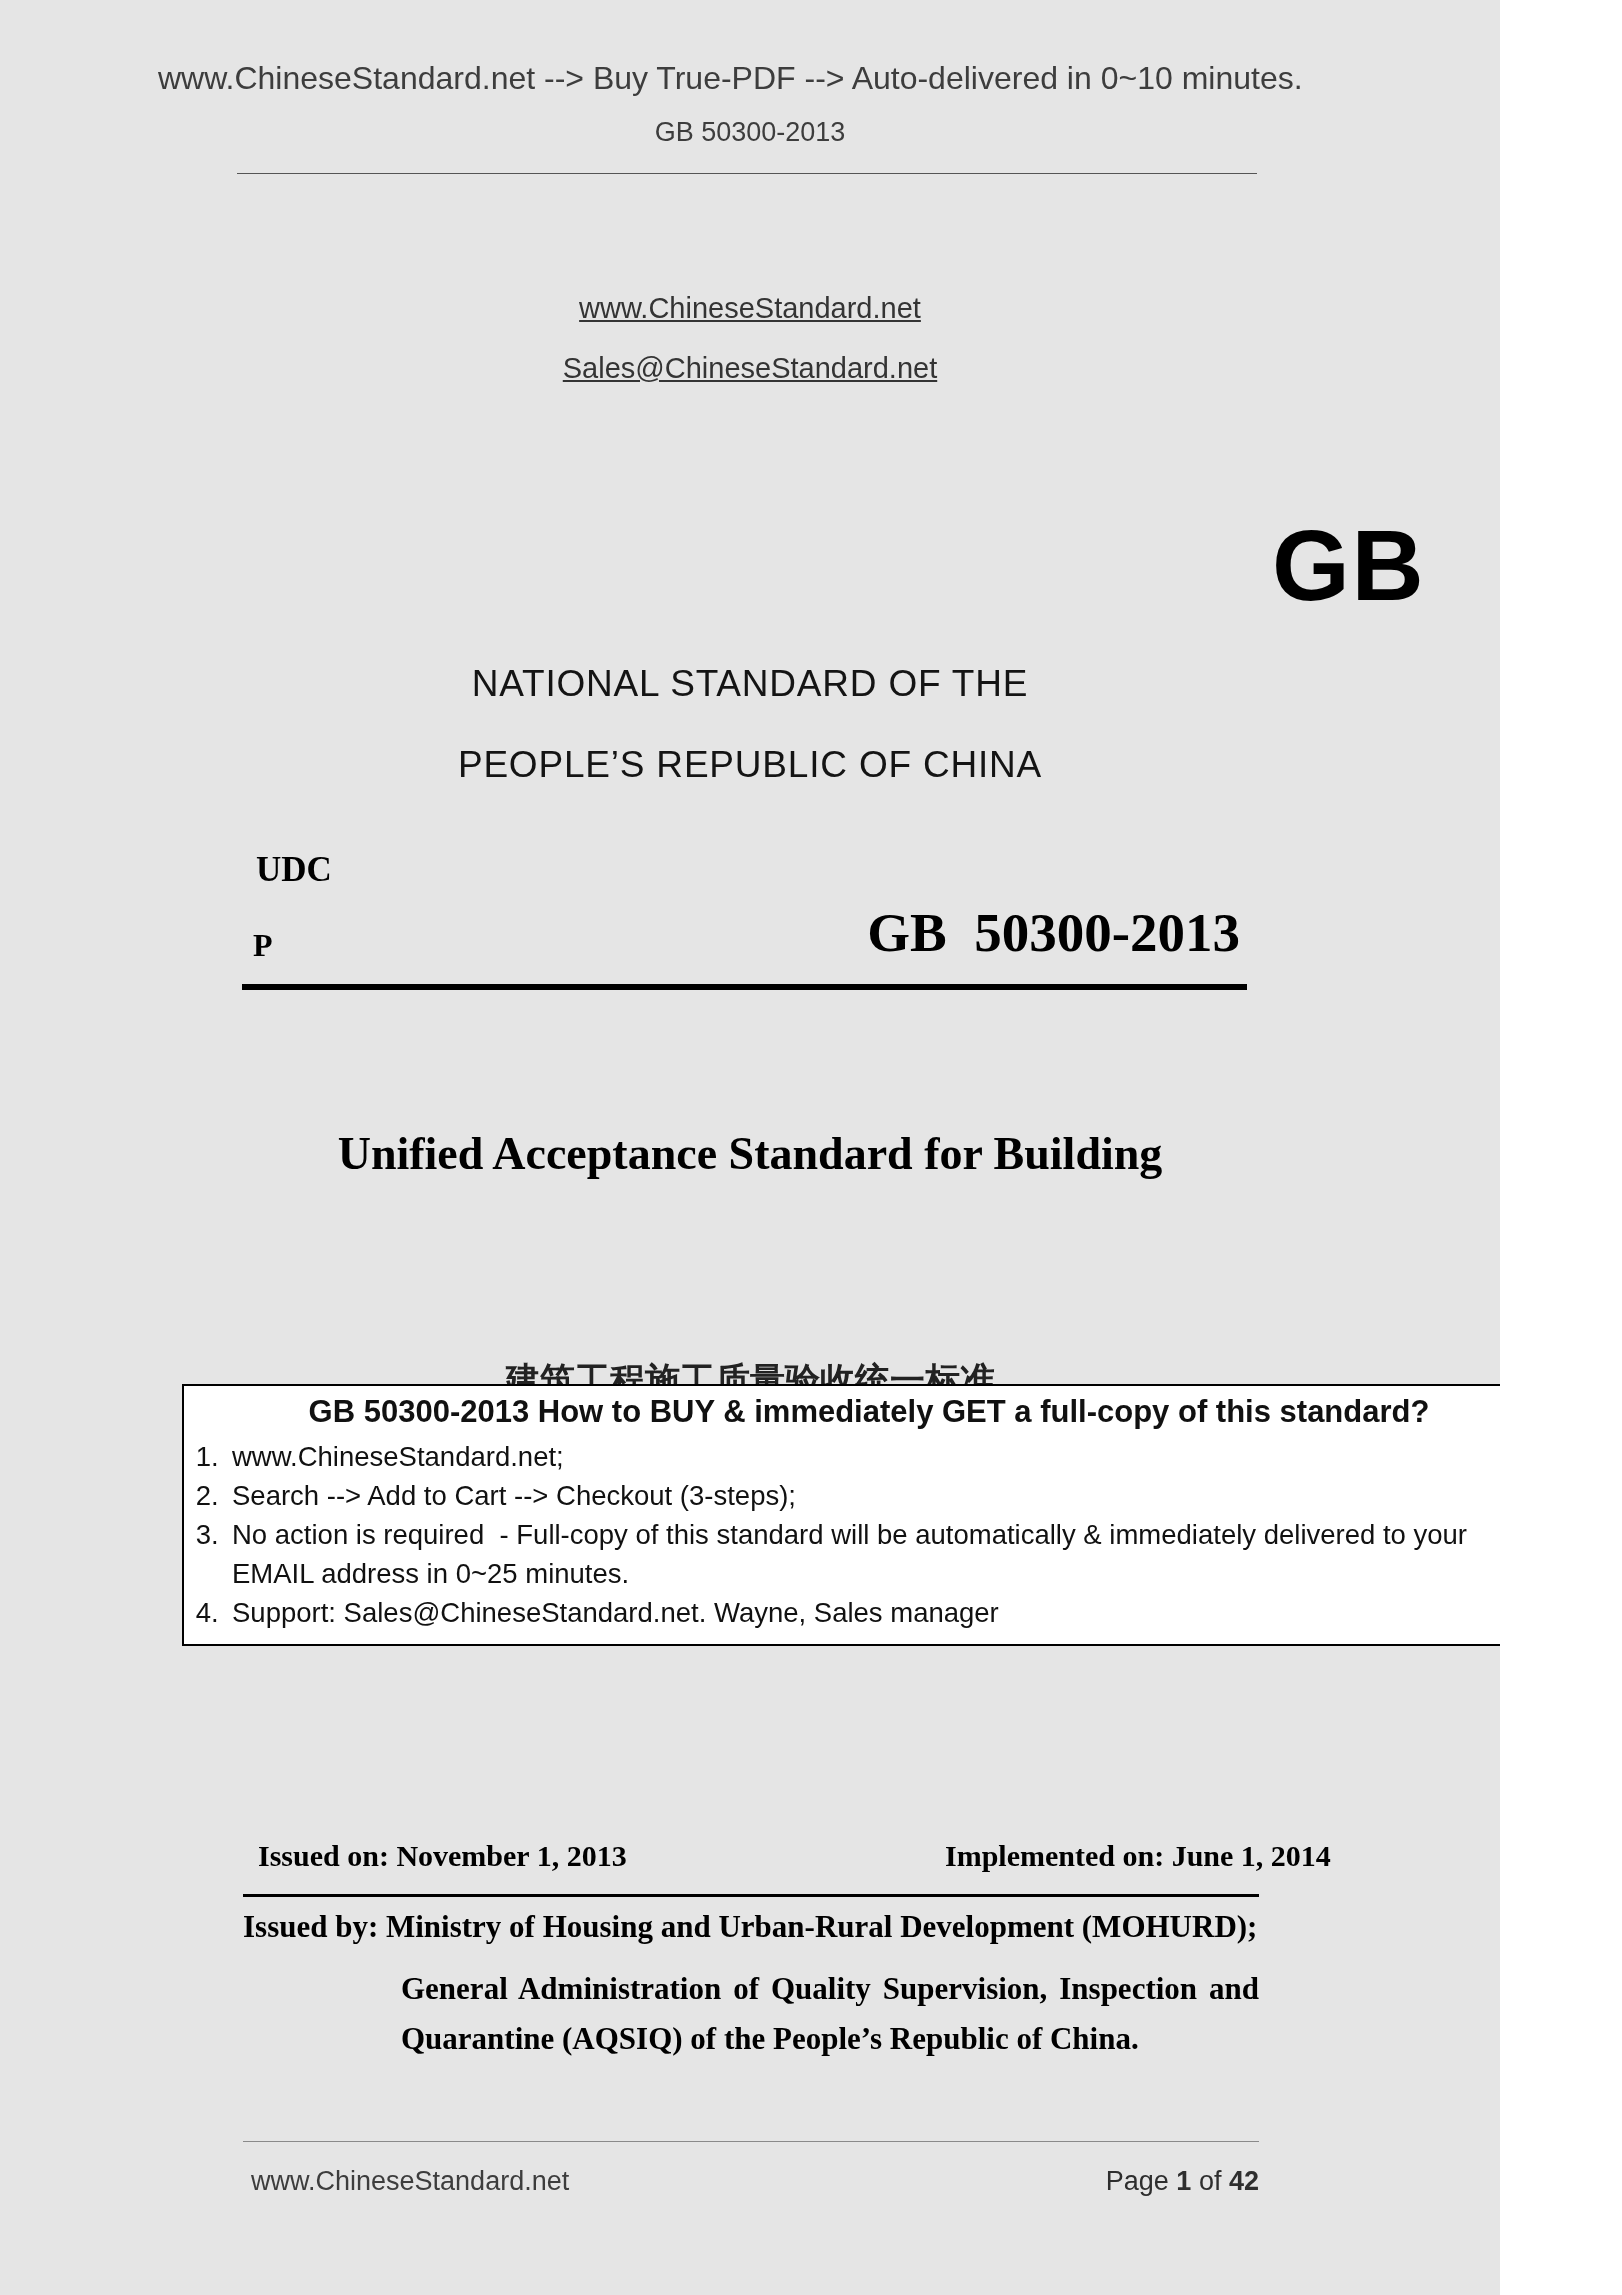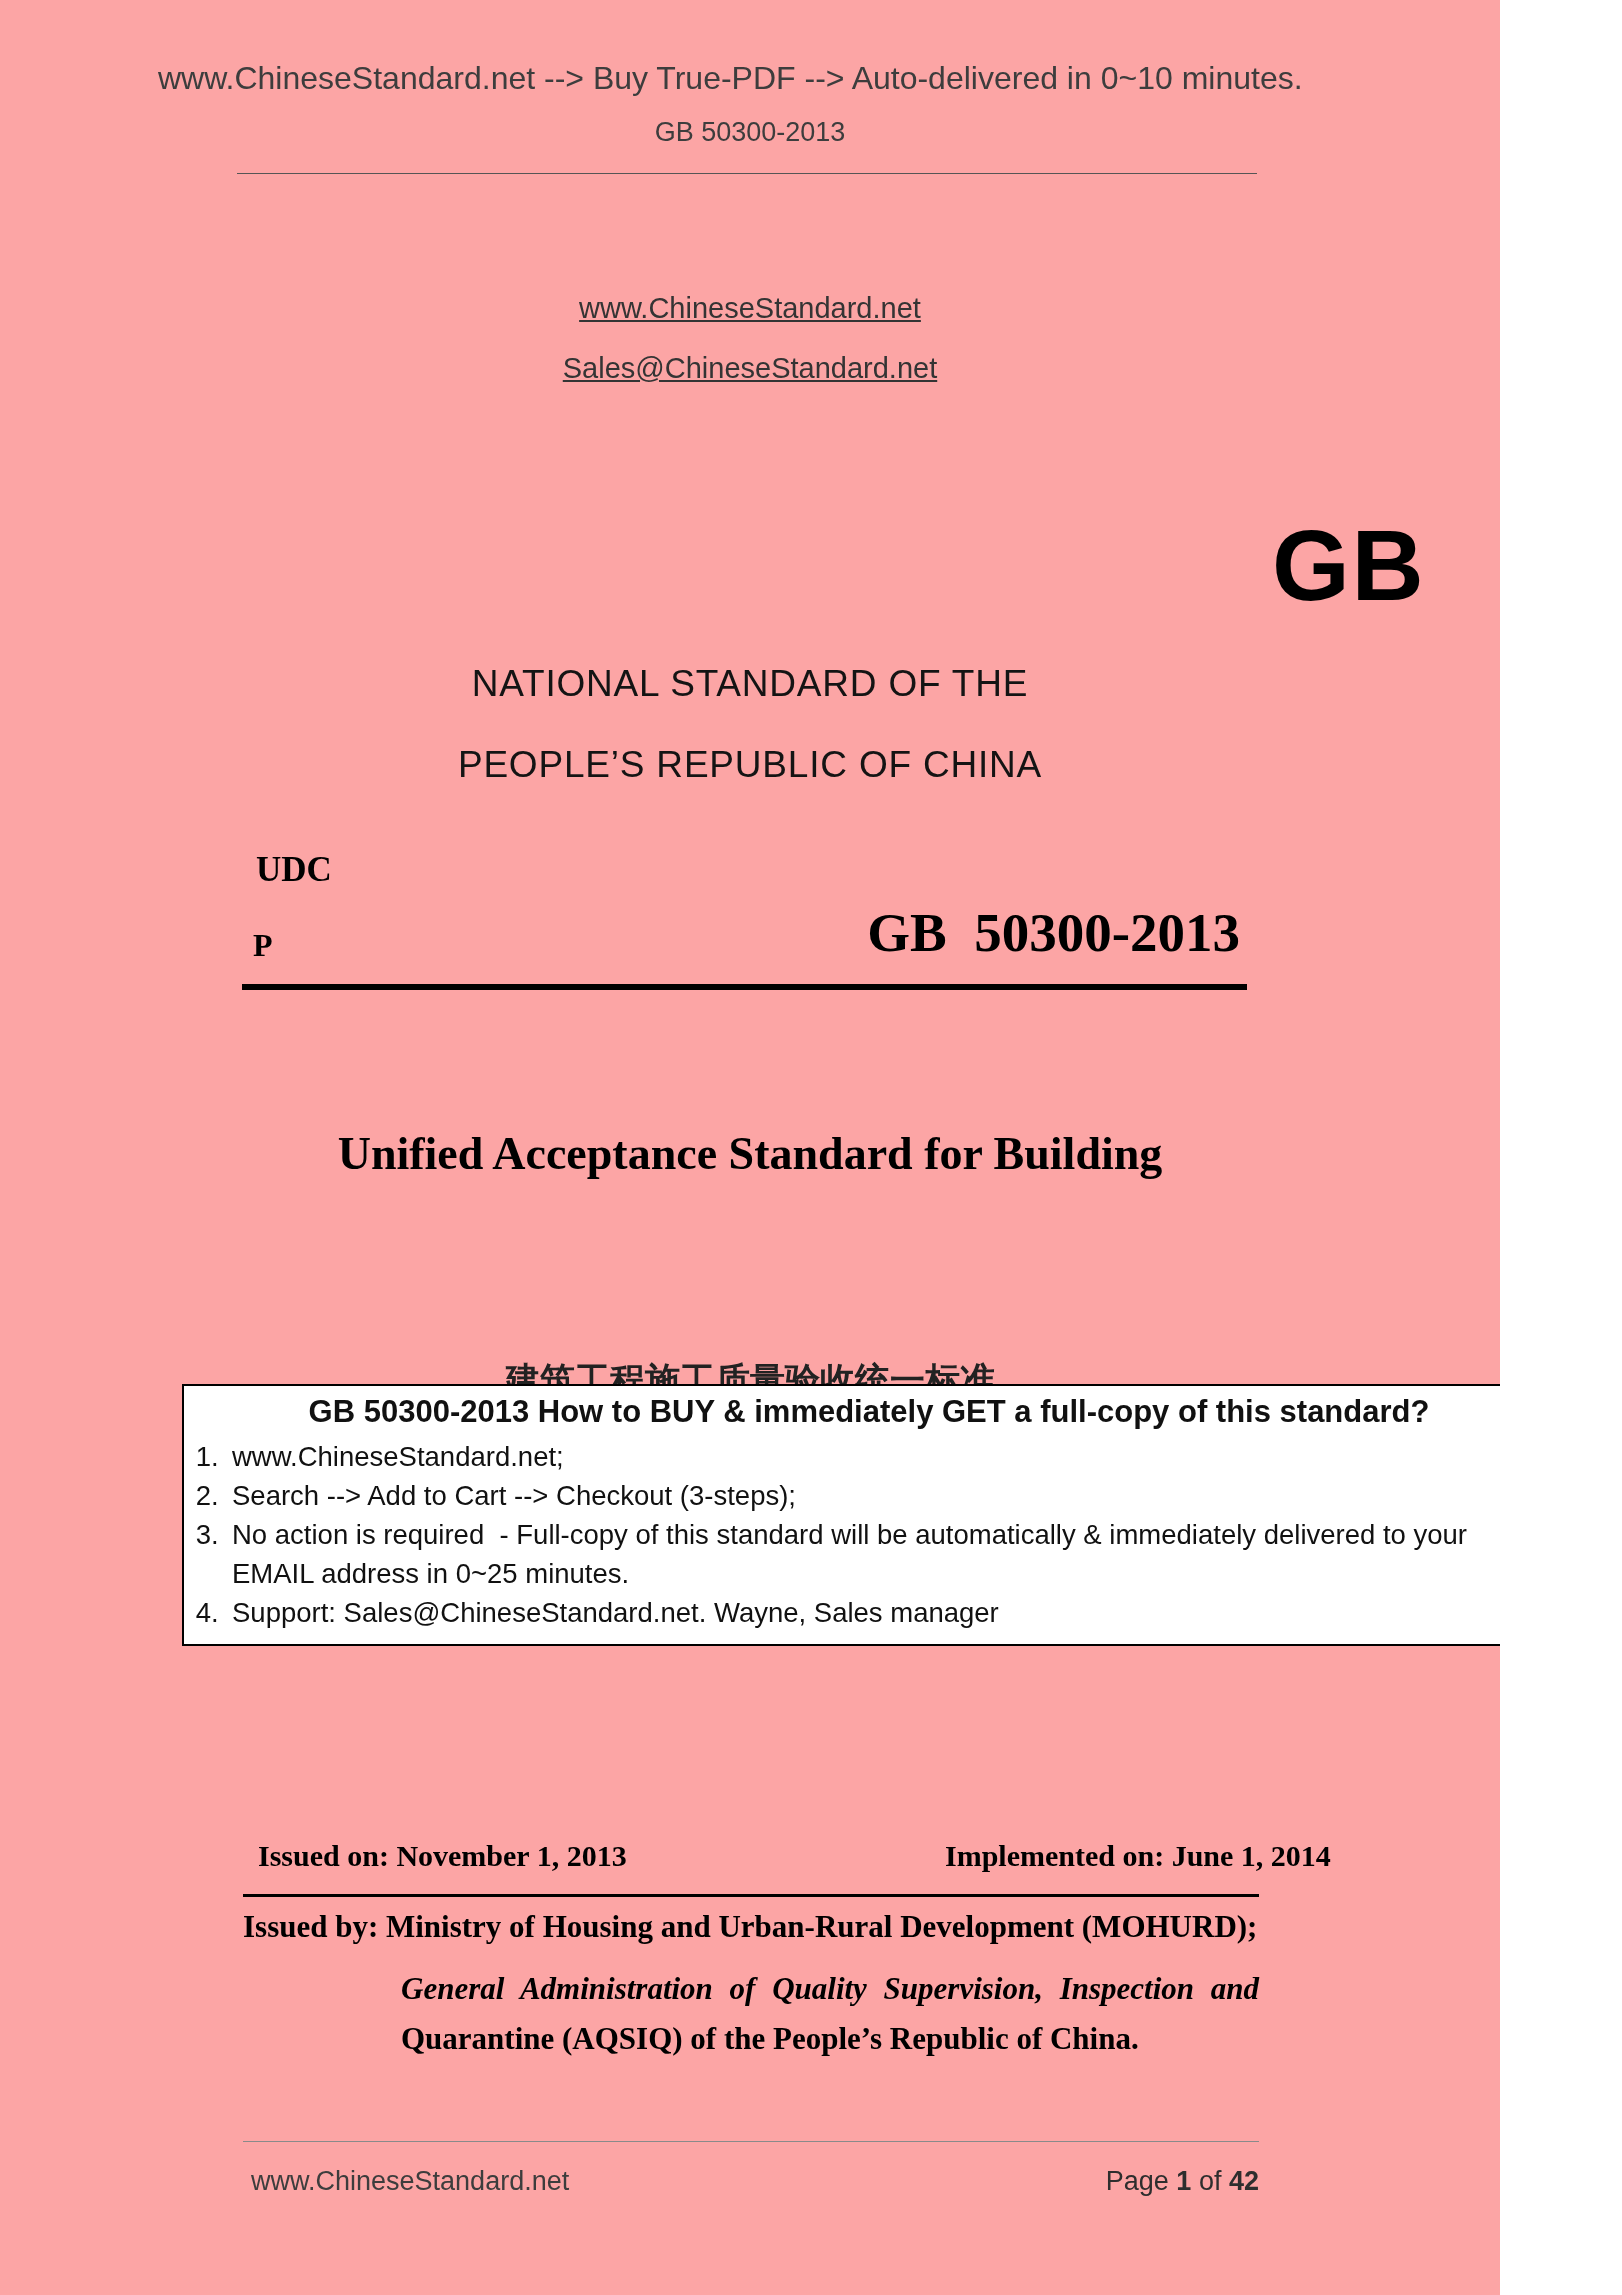--- a/index.html
+++ b/index.html
@@ -1,19 +1,19 @@
 <!DOCTYPE html>
 <html style="font-size:13.3px"><head>
 <meta charset="utf-8">
 <style>
   * { margin:0; padding:0; box-sizing:border-box; }
   html,body { background:#ffffff; }
   .page {
     position:relative; width:1500px; height:2295px;
-    background:#fca5a5; color:#000;
+    background:#e5e5e5; color:#000;
     font-family:"Liberation Sans", sans-serif;
     overflow:hidden;
   }
   .abs { position:absolute; }
   .center { left:0; right:0; text-align:center; }
 
   
   .header-tagline { top:60px; left:158px; font-size:32px; color:#3d3d3d; }
   .header-code    { top:117px; font-size:27px; color:#3d3d3d; }
   .header-rule    { top:173px; left:237px; right:243px; border-top:1.7px solid #555; }
@@ -50,21 +50,21 @@
   .buy-item .num { flex:0 0 43px; padding-left:6.7px; }
   .buy-item .txt { flex:1; white-space:pre-wrap; }
 
   
   .issued-on      { top:1839px; left:258px;  font-family:"Liberation Serif", serif; font-weight:bold; font-size:30px; }
   .implemented-on { top:1839px; left:945px; font-family:"Liberation Serif", serif; font-weight:bold; font-size:30px; }
   .dates-rule  { top:1894px; left:243px; right:241px; height:3.3px; background:#000; }
   .issued-by   { top:1909px; left:243px; font-family:"Liberation Serif", serif; font-weight:bold; font-size:31px; }
   .issuer-para { top:1964px; left:401px; right:241px; font-family:"Liberation Serif", serif;
                  font-weight:bold; font-size:31px; line-height:50px; }
-  .issuer-line1 { text-align:justify; text-align-last:justify;font-style:italic; }
+  .issuer-line1 { text-align:justify; text-align-last:justify; }
 
   
   .footer-rule { top:2141px; left:243px; right:241px; border-top:1.7px solid #8a8a8a; }
   .footer-site { top:2166px; left:251px; font-size:27px; color:#3d3d3d; }
   .footer-page { top:2166px; right:241px; font-size:27px; color:#2e2e2e;text-align:center; }
   .footer-page .b { font-weight:bold; }
 </style>
 </head>
 <body>
 

